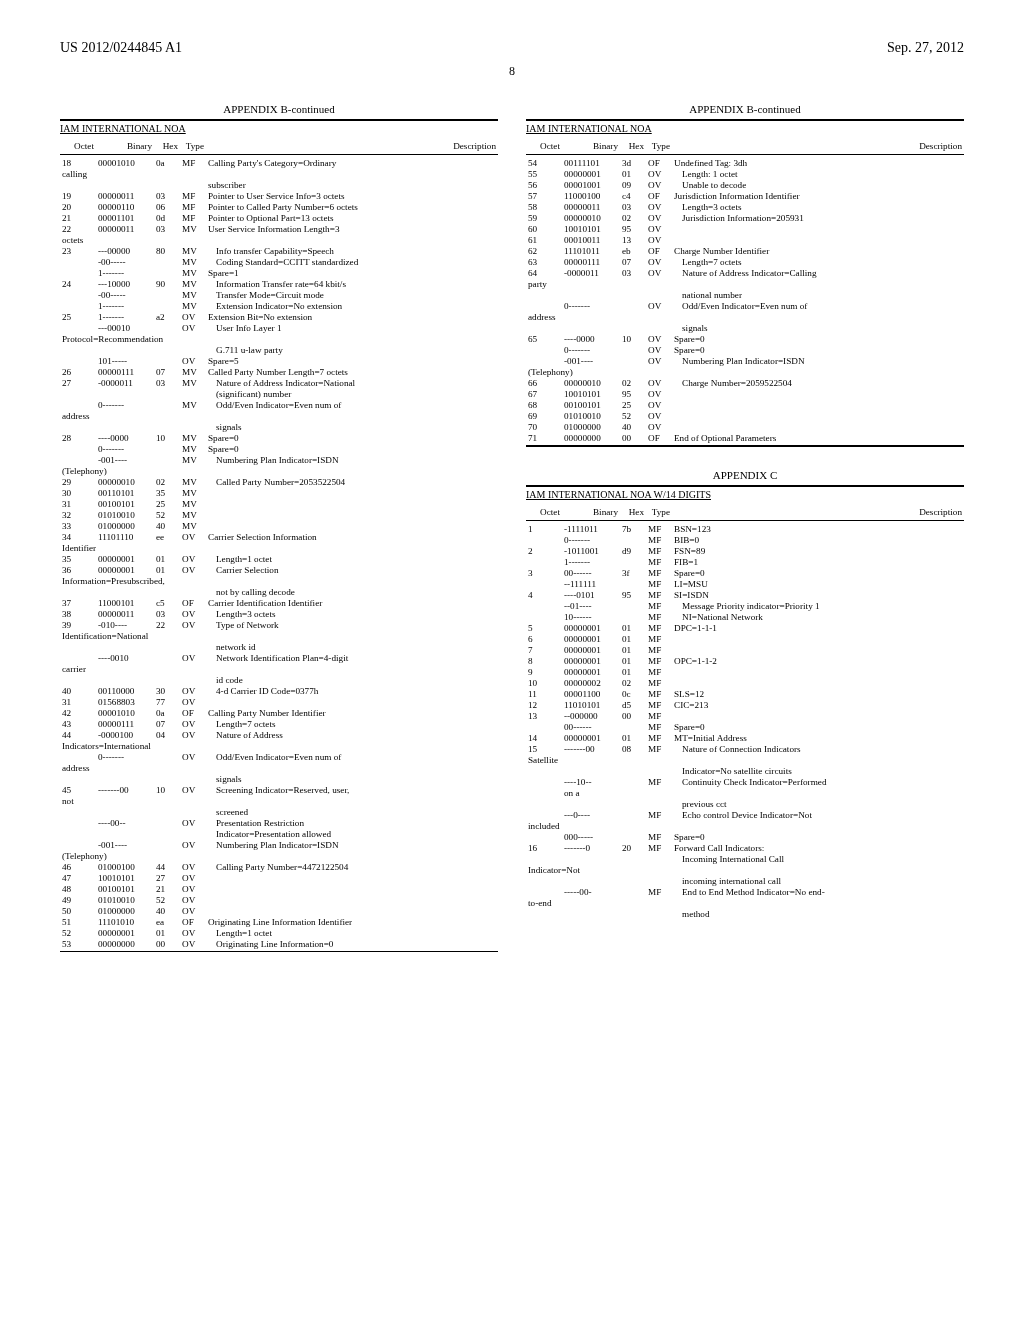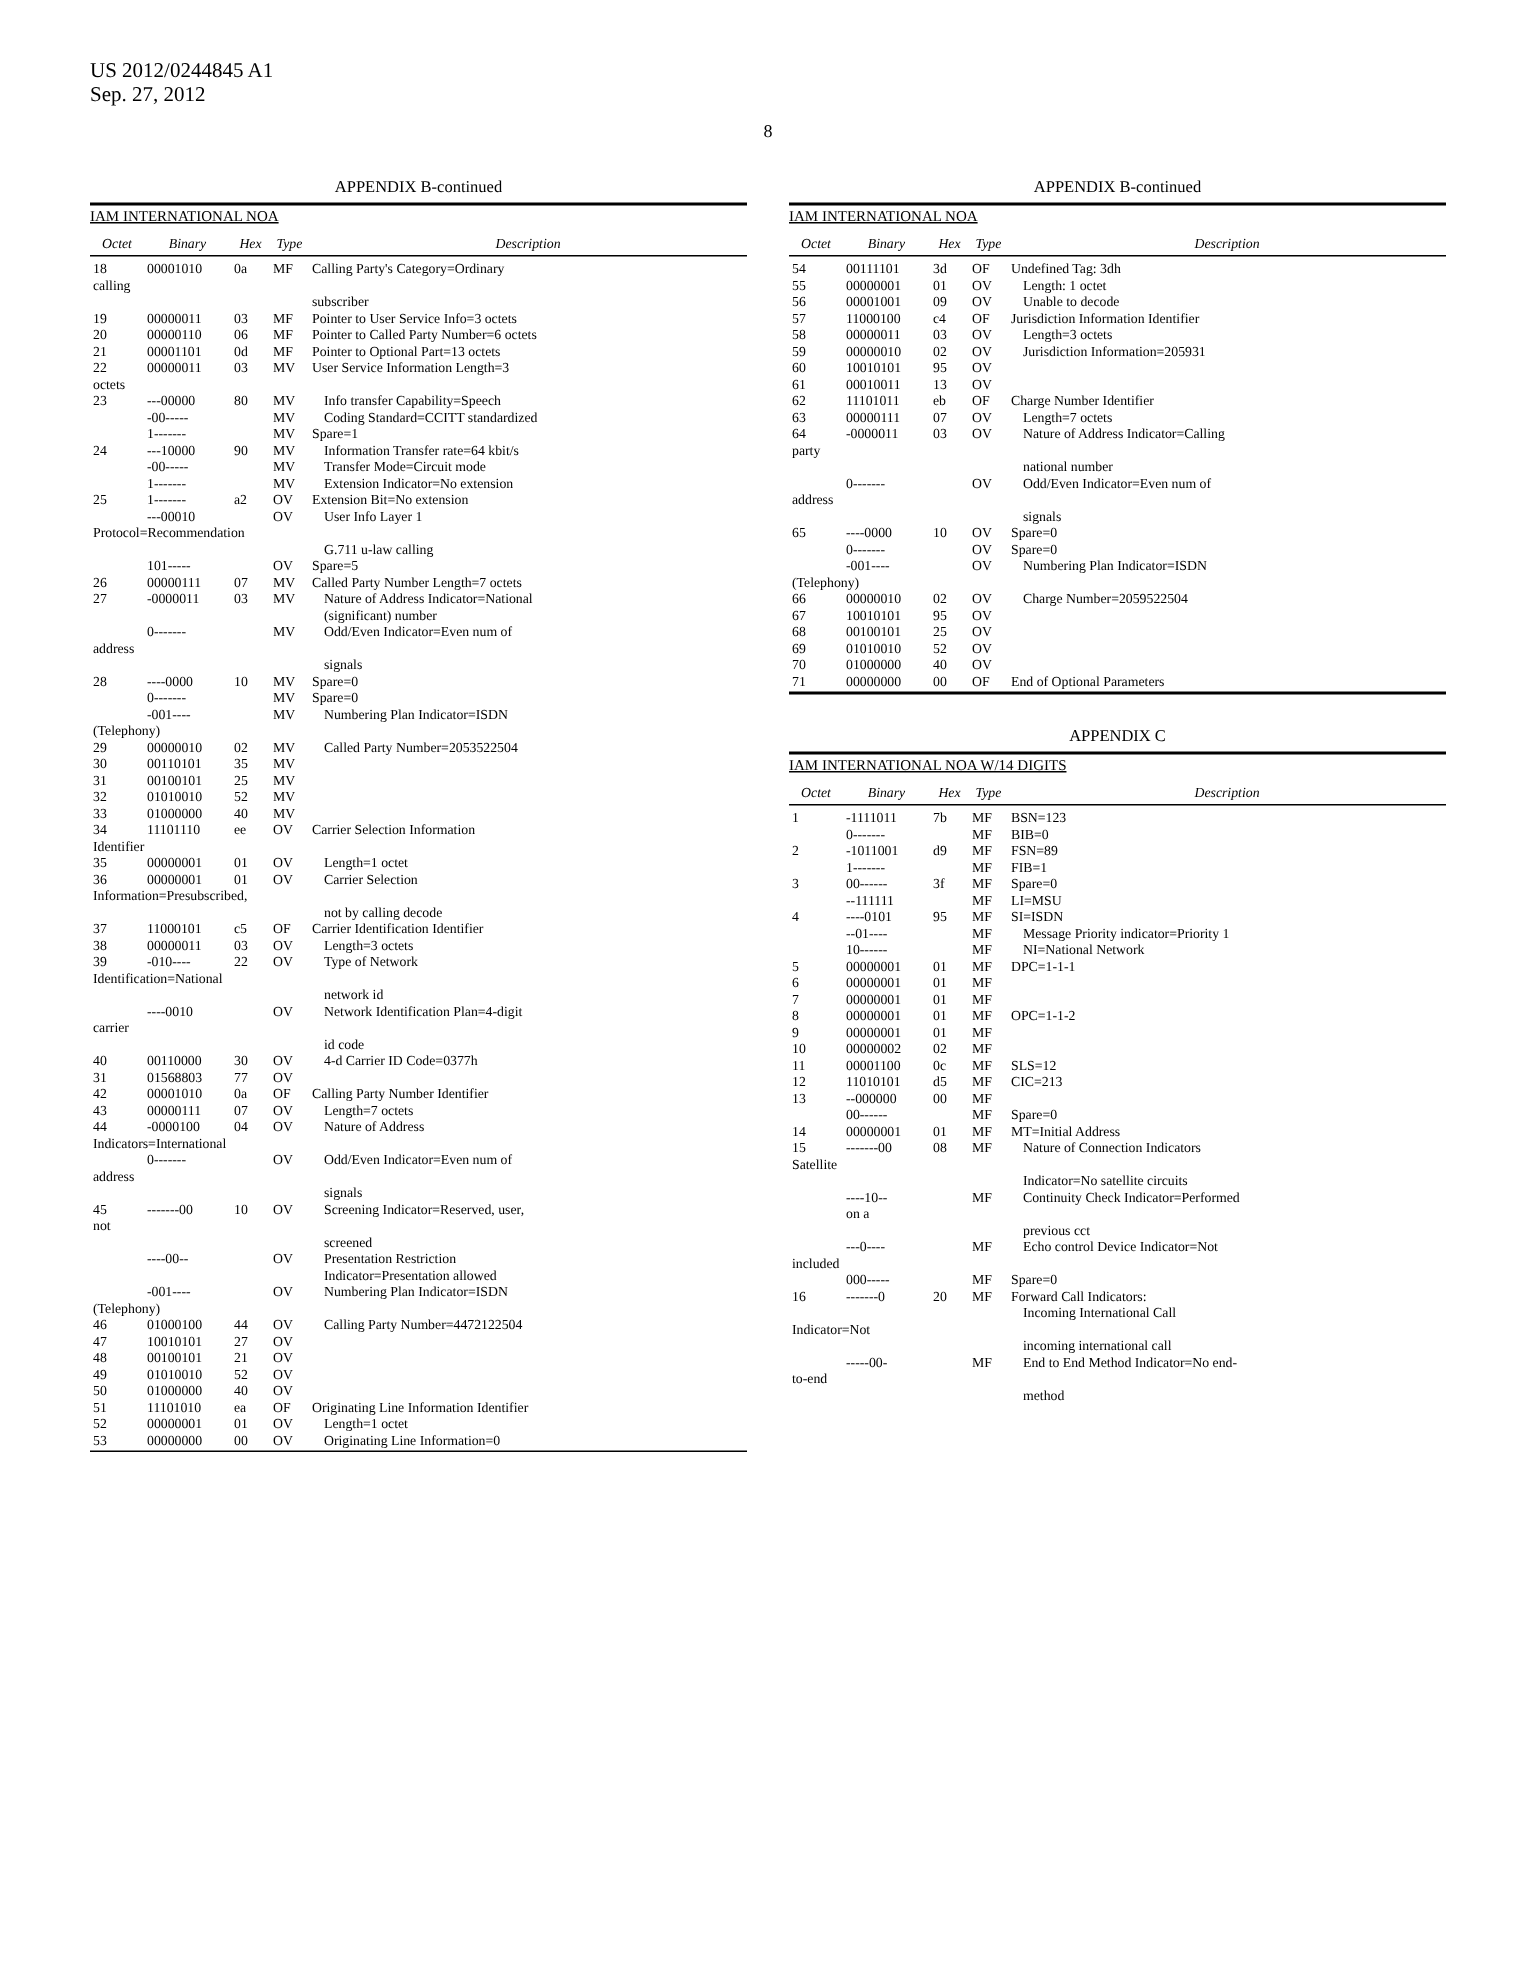--- a/index.html
+++ b/index.html
@@ -10,21 +10,20 @@
     background: #fff;
     color: #000;
     width: 1024px;
     box-sizing: border-box;
   }
   .header {
     display: flex;
     justify-content: space-between;
     font-size: 14px;
     margin-bottom: 8px;
-    flex-direction: column;
   }
   .page-num {
     text-align: center;
     font-size: 12px;
     margin-bottom: 20px;
   }
   .columns {
     display: flex;
     gap: 28px;
   }
@@ -50,24 +49,23 @@
     border-top: 1px solid #000;
     margin: 2px 0;
   }
   table {
     width: 100%;
     border-collapse: collapse;
     font-size: 9.2px;
     table-layout: fixed;
   }
   th {
-    text-align: center;
+    text-align: right;
     font-weight: normal;
     padding: 1px 2px;
-    font-style: italic;
   }
   td {
     padding: 0.5px 2px;
     vertical-align: top;
     overflow: visible;
   }
   .c-octet { width: 36px; }
   .c-bin { width: 58px; }
   .c-hex { width: 26px; }
   .c-type { width: 26px; }
@@ -228,21 +226,21 @@
             <td></td>
             <td></td>
             <td></td>
             <td></td>
           </tr>
           <tr>
             <td></td>
             <td></td>
             <td></td>
             <td></td>
-            <td class="indent1">G.711 u-law calling</td>
+            <td class="indent1">G.711 u-law party</td>
           </tr>
           <tr>
             <td></td>
             <td>101-----</td>
             <td></td>
             <td>OV</td>
             <td>Spare=5</td>
           </tr>
           <tr>
             <td>26</td>

